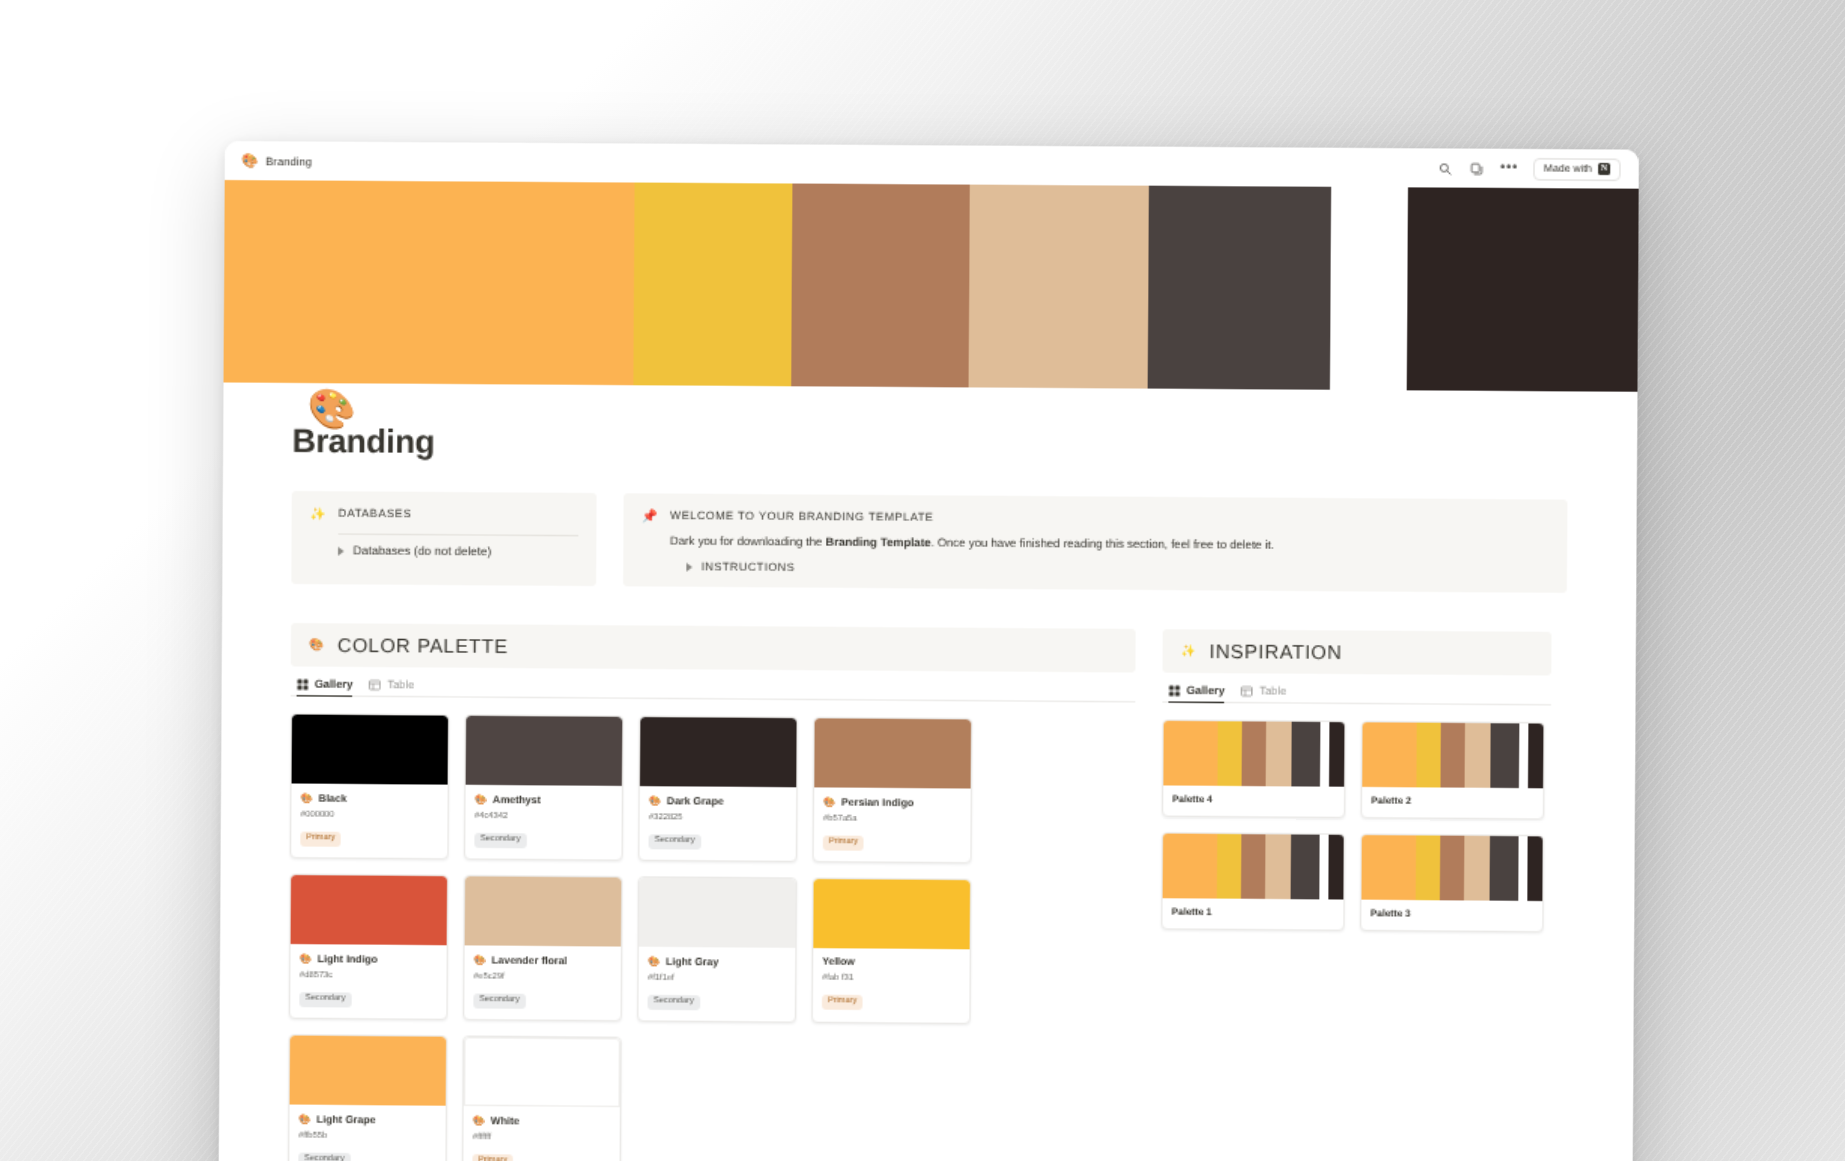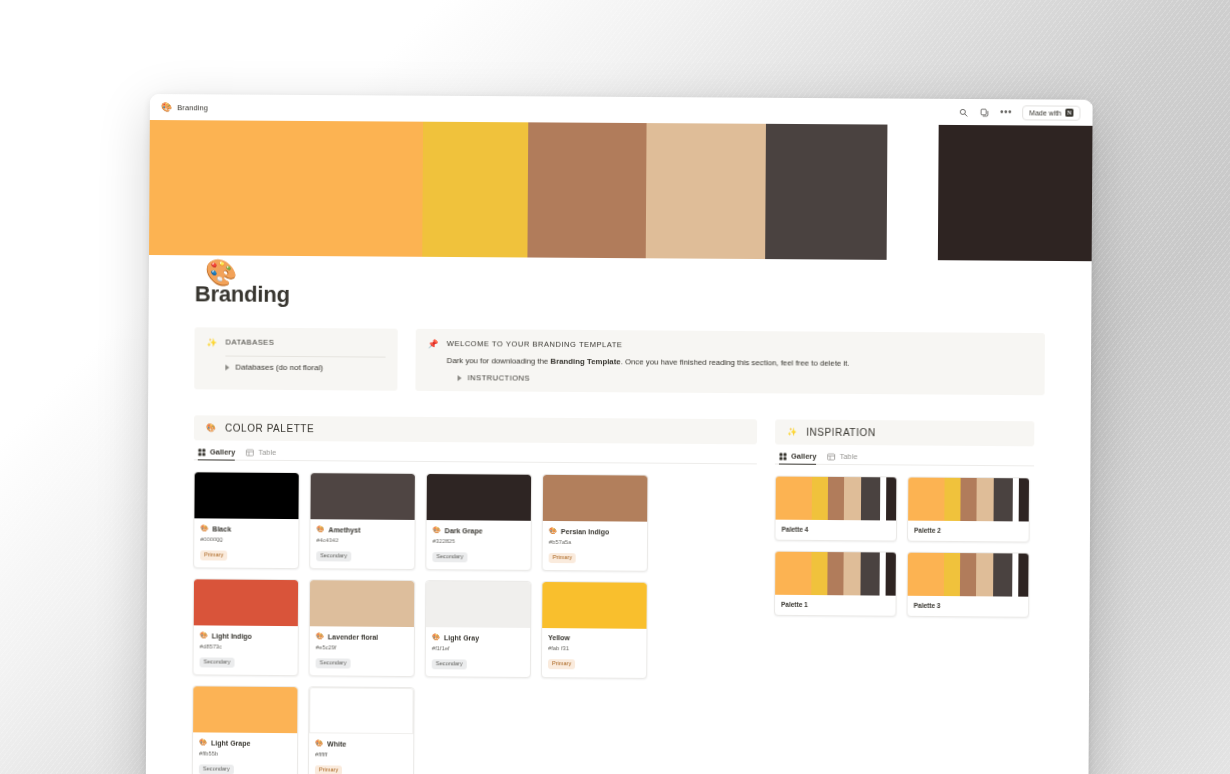--- a/index.html
+++ b/index.html
@@ -108,21 +108,21 @@
   .welcome-toggle { display:flex; align-items:center; gap:6px; padding-left: 30px; margin-top: 6px; }
   .welcome-toggle .toggle-text { font-size: 7.5px; letter-spacing: .5px; }
 
   
   .sec-head {
     background: #f7f6f3; border-radius: 3px;
     padding: 7px 12px;
     display: flex; align-items: center; gap: 8px;
   }
   .sec-ico { font-size: 8px; width: 11px; text-align:center; flex:none; }
-  .sec-label { font-size: 10px; color: #37352f; letter-spacing: .55px; text-transform: uppercase; }
+  .sec-label { font-size: 13px; color: #37352f; letter-spacing: .55px; text-transform: uppercase; }
 
   
   .viewtabs { display: flex; align-items: center; gap: 11px; margin: 7px 0 0 4px; }
   .vtab { display: flex; align-items: center; gap: 4px; padding-bottom: 4px; position: relative; text-align: center; }
   .vtab .vico { width: 8px; height: 8px; display:flex; align-items:center; justify-content:center; }
   .vtab .vico svg { width: 8px; height: 8px; }
   .vtab span.vlabel { font-size: 7.5px; color: #9b9a97; }
   .vtab.active span.vlabel { color: #37352f; font-weight: bold; }
   .vtab.active::after {
     content:""; position:absolute; left:0; right:0; bottom:0;
@@ -216,21 +216,21 @@
     <div class="row" style="margin-top:20px;">
 
       <div class="panel" style="width:203px;">
         <div class="panel-head">
           <span class="panel-ico">✨</span>
           <span class="panel-label">DATABASES</span>
         </div>
         <div class="panel-divider"></div>
         <div class="toggle-row">
           <span class="tri"></span>
-          <span class="toggle-text">Databases (do not floral)</span>
+          <span class="toggle-text">Databases (do not delete)</span>
         </div>
       </div>
 
       <div class="panel" style="flex:1;">
         <div class="panel-head">
           <span class="panel-ico">📌</span>
           <span class="panel-label">WELCOME TO YOUR BRANDING TEMPLATE</span>
         </div>
         <div class="welcome-body">
           <span>Dark you for downloading the </span><b>Branding Template</b><span>. Once you have finished reading this section, feel free to delete it.</span>

